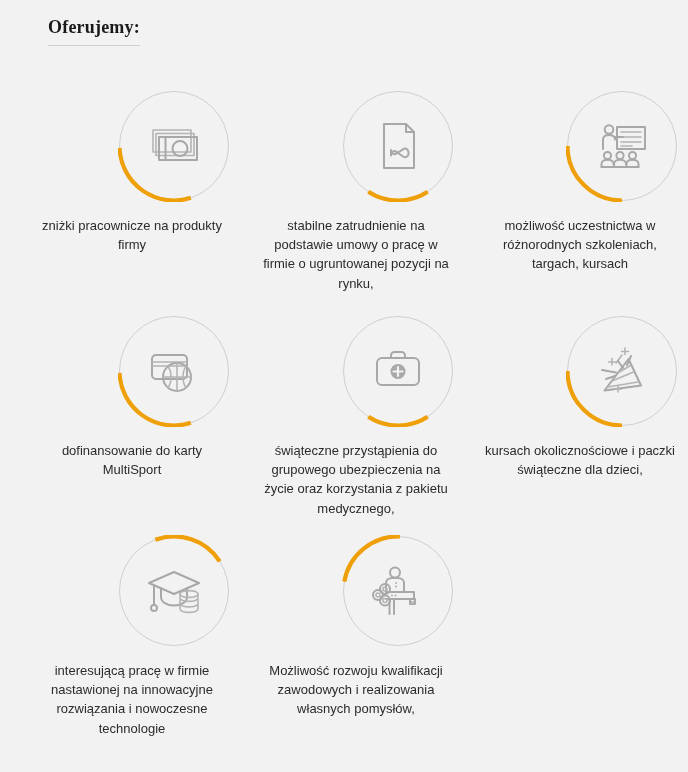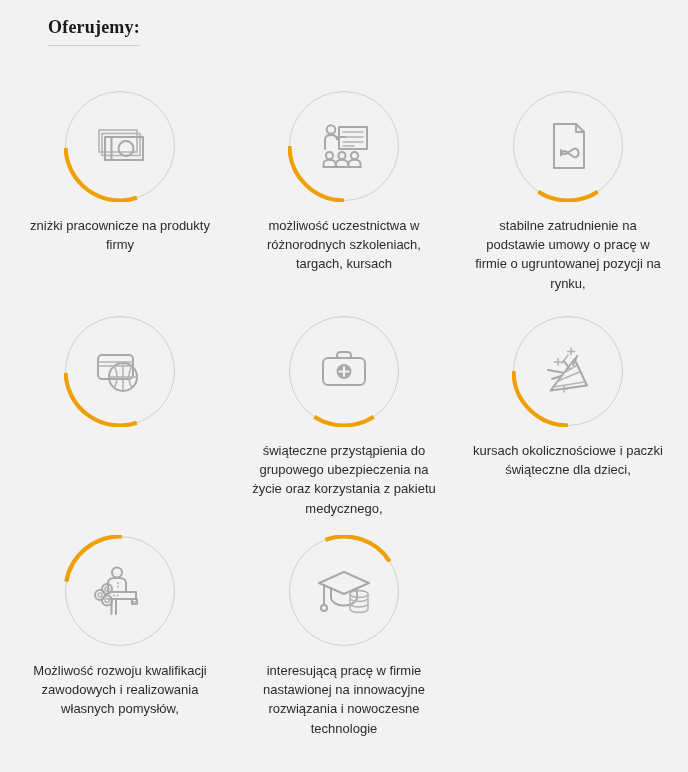--- a/index.html
+++ b/index.html
@@ -42,21 +42,21 @@
   .grid {
     margin-top: 44px;
     display: grid;
     grid-template-columns: repeat(3, 220px);
     justify-content: center;
     column-gap: 4px;
   }
   .cell {
     display: flex;
     flex-direction: column;
-    align-items: center;
+    align-items: flex-end;
     width: 220px;
   }
   .cell.r1 { height: 225px; }
   .cell.r2 { height: 220px; }
   .cell.r3 { height: 210px; }
   .cell.empty { }
 
   
   .badge {
     position: relative;
@@ -144,20 +144,37 @@
           <svg viewBox="0 0 60 60">
             <rect class="gl-thin" x="9" y="14" width="38" height="22"></rect>
             <rect class="gl-thin" x="12" y="17.5" width="38" height="22"></rect>
             <rect class="gl" x="15" y="21" width="38" height="23"></rect>
             <line class="gl" x1="21.5" y1="21" x2="21.5" y2="44"></line>
             <circle class="gl" cx="36" cy="32.5" r="7.5"></circle>
           </svg>
         </span>
       </div>
       <div class="caption">zniżki pracownicze na produkty firmy</div>
+    </div>
+
+    <div class="cell r1">
+      <div class="badge">
+        <svg viewBox="0 0 112 112">
+          <circle class="ring-base" cx="56" cy="56" r="54.5"></circle>
+          <path class="ring-arc" d="M 85.68 101.71 A 54.5 54.5 0 0 1 26.32 101.71" stroke="#efa008"></path>
+        </svg>
+        <span class="glyph">
+          <svg viewBox="0 0 60 60">
+            <path class="gl" d="M16 8 H38 L46 16 V52 H16 Z"></path>
+            <path class="gl" d="M38 8 V16 H46"></path>
+            <path class="gl" d="M23 39 c0 -3.5 3 -5.5 5.6 -3.6 L35 40 c2.6 1.9 5.6 -0.1 5.6 -3.6 c0 -3.5 -3 -5.5 -5.6 -3.6 L28.6 37 c-2.6 1.9 -5.6 -0.1 -5.6 -3.6 Z" transform="translate(0,0.5)"></path>
+          </svg>
+        </span>
+      </div>
+      <div class="caption">stabilne zatrudnienie na podstawie umowy o pracę w firmie o ugruntowanej pozycji na rynku,</div>
     </div>
 
     <div class="cell r1">
       <div class="badge">
         <svg viewBox="0 0 112 112">
           <circle class="ring-base" cx="56" cy="56" r="54.5"></circle>
           <path class="ring-arc" d="M 56.00 110.50 A 54.5 54.5 0 0 1 1.50 56.00" stroke="#efa008"></path>
         </svg>
         <span class="glyph">
           <svg viewBox="0 0 60 60">
@@ -174,56 +191,40 @@
             <path class="gl" d="M9.5 51 v-3 c0 -2.6 2.6 -4.2 6 -4.2 c3.4 0 6 1.6 6 4.2"></path>
             <path class="gl" d="M22 51 v-3 c0 -2.6 2.6 -4.2 6 -4.2 c3.4 0 6 1.6 6 4.2"></path>
             <path class="gl" d="M34.5 51 v-3 c0 -2.6 2.6 -4.2 6 -4.2 c3.4 0 6 1.6 6 4.2 v3"></path>
             <line class="gl" x1="9.5" y1="51" x2="46.5" y2="51"></line>
           </svg>
         </span>
       </div>
       <div class="caption">możliwość uczestnictwa w różnorodnych szkoleniach, targach, kursach</div>
     </div>
 
-    <div class="cell r1">
-      <div class="badge">
-        <svg viewBox="0 0 112 112">
-          <circle class="ring-base" cx="56" cy="56" r="54.5"></circle>
-          <path class="ring-arc" d="M 85.68 101.71 A 54.5 54.5 0 0 1 26.32 101.71" stroke="#efa008"></path>
-        </svg>
-        <span class="glyph">
-          <svg viewBox="0 0 60 60">
-            <path class="gl" d="M16 8 H38 L46 16 V52 H16 Z"></path>
-            <path class="gl" d="M38 8 V16 H46"></path>
-            <path class="gl" d="M23 39 c0 -3.5 3 -5.5 5.6 -3.6 L35 40 c2.6 1.9 5.6 -0.1 5.6 -3.6 c0 -3.5 -3 -5.5 -5.6 -3.6 L28.6 37 c-2.6 1.9 -5.6 -0.1 -5.6 -3.6 Z" transform="translate(0,0.5)"></path>
-          </svg>
-        </span>
-      </div>
-      <div class="caption">stabilne zatrudnienie na podstawie umowy o pracę w firmie o ugruntowanej pozycji na rynku,</div>
-    </div>
-
     <div class="cell r2">
       <div class="badge">
         <svg viewBox="0 0 112 112">
           <circle class="ring-base" cx="56" cy="56" r="54.5"></circle>
           <path class="ring-arc" d="M 72.84 107.83 A 54.5 54.5 0 0 1 1.53 57.90" stroke="#efa008"></path>
         </svg>
         <span class="glyph">
           <svg viewBox="0 0 60 60">
             <rect class="gl" x="8" y="14" width="35" height="24" rx="4"></rect>
             <line class="gl-thin" x1="8" y1="21" x2="43" y2="21"></line>
             <line class="gl-thin" x1="8" y1="25" x2="43" y2="25"></line>
             <circle class="gl" cx="33" cy="36" r="14"></circle>
             <line class="gl-thin" x1="33" y1="22" x2="33" y2="50"></line>
             <line class="gl-thin" x1="19" y1="36" x2="47" y2="36"></line>
             <path class="gl-thin" d="M24 25.5 c4 5 4 16 0 21"></path>
             <path class="gl-thin" d="M42 25.5 c-4 5 -4 16 0 21"></path>
           </svg>
         </span>
       </div>
+      <div class="caption">dofinansowanie do karty MultiSport</div>
     </div>
 
     <div class="cell r2">
       <div class="badge">
         <svg viewBox="0 0 112 112">
           <circle class="ring-base" cx="56" cy="56" r="54.5"></circle>
           <path class="ring-arc" d="M 85.68 101.71 A 54.5 54.5 0 0 1 26.32 101.71" stroke="#efa008"></path>
         </svg>
         <span class="glyph">
           <svg viewBox="0 0 60 60">
@@ -258,20 +259,42 @@
             <line class="gl-thin" x1="23" y1="48.2" x2="29" y2="48.2"></line>
             <line class="gl-thin" x1="30" y1="14" x2="24" y2="22" stroke="none"></line>
             <line class="gl" x1="39" y1="15" x2="35" y2="24"></line>
             <line class="gl" x1="26" y1="20" x2="31" y2="27"></line>
             <line class="gl" x1="10" y1="29" x2="24" y2="31.5"></line>
             <line class="gl" x1="14" y1="38" x2="23" y2="35"></line>
           </svg>
         </span>
       </div>
       <div class="caption">kursach okolicznościowe i paczki świąteczne dla dzieci,</div>
+    </div>
+
+    <div class="cell r3">
+      <div class="badge">
+        <svg viewBox="0 0 112 112">
+          <circle class="ring-base" cx="56" cy="56" r="54.5"></circle>
+          <path class="ring-arc" d="M 37.36 4.79 A 54.5 54.5 0 0 1 101.71 26.32" stroke="#efa008"></path>
+        </svg>
+        <span class="glyph">
+          <svg viewBox="0 0 60 60">
+            <path class="gl" d="M30 11 L55 22 L30 33 L5 22 Z"></path>
+            <path class="gl" d="M17 27 v9 c0 5 5.8 8.5 13 8.5 c7.2 0 13 -3.5 13 -8.5 v-9"></path>
+            <path class="gl" d="M10 24.5 V44"></path>
+            <circle class="gl" cx="10" cy="47" r="3"></circle>
+            <ellipse class="gl-thin" cx="45" cy="33" rx="9" ry="3.4"></ellipse>
+            <path class="gl-thin" d="M36 33 v4 c0 1.9 4 3.4 9 3.4 c5 0 9 -1.5 9 -3.4 v-4"></path>
+            <path class="gl-thin" d="M36 38.5 v4 c0 1.9 4 3.4 9 3.4 c5 0 9 -1.5 9 -3.4 v-4"></path>
+            <path class="gl-thin" d="M36 44 v4 c0 1.9 4 3.4 9 3.4 c5 0 9 -1.5 9 -3.4 v-4"></path>
+          </svg>
+        </span>
+      </div>
+      <div class="caption">interesującą pracę w firmie nastawionej na innowacyjne rozwiązania i nowoczesne technologie</div>
     </div>
 
     <div class="cell r3">
       <div class="badge">
         <svg viewBox="0 0 112 112">
           <circle class="ring-base" cx="56" cy="56" r="54.5"></circle>
           <path class="ring-arc" d="M 2.33 46.54 A 54.5 54.5 0 0 1 57.90 1.53" stroke="#efa008"></path>
         </svg>
         <span class="glyph">
           <svg viewBox="0 0 60 60">
@@ -292,38 +315,16 @@
             <circle class="gl-fill" cx="28" cy="22" r="0.9"></circle>
             <circle class="gl-fill" cx="28" cy="25.5" r="0.9"></circle>
             <circle class="gl-fill" cx="24" cy="34.5" r="0.9"></circle>
             <circle class="gl-fill" cx="27.5" cy="34.5" r="0.9"></circle>
           </svg>
         </span>
       </div>
       <div class="caption">Możliwość rozwoju kwalifikacji zawodowych i realizowania własnych pomysłów,</div>
     </div>
 
-    <div class="cell r3">
-      <div class="badge">
-        <svg viewBox="0 0 112 112">
-          <circle class="ring-base" cx="56" cy="56" r="54.5"></circle>
-          <path class="ring-arc" d="M 37.36 4.79 A 54.5 54.5 0 0 1 101.71 26.32" stroke="#efa008"></path>
-        </svg>
-        <span class="glyph">
-          <svg viewBox="0 0 60 60">
-            <path class="gl" d="M30 11 L55 22 L30 33 L5 22 Z"></path>
-            <path class="gl" d="M17 27 v9 c0 5 5.8 8.5 13 8.5 c7.2 0 13 -3.5 13 -8.5 v-9"></path>
-            <path class="gl" d="M10 24.5 V44"></path>
-            <circle class="gl" cx="10" cy="47" r="3"></circle>
-            <ellipse class="gl-thin" cx="45" cy="33" rx="9" ry="3.4"></ellipse>
-            <path class="gl-thin" d="M36 33 v4 c0 1.9 4 3.4 9 3.4 c5 0 9 -1.5 9 -3.4 v-4"></path>
-            <path class="gl-thin" d="M36 38.5 v4 c0 1.9 4 3.4 9 3.4 c5 0 9 -1.5 9 -3.4 v-4"></path>
-            <path class="gl-thin" d="M36 44 v4 c0 1.9 4 3.4 9 3.4 c5 0 9 -1.5 9 -3.4 v-4"></path>
-          </svg>
-        </span>
-      </div>
-      <div class="caption">interesującą pracę w firmie nastawionej na innowacyjne rozwiązania i nowoczesne technologie</div>
-    </div>
-
     <div class="cell r3 empty"></div>
 
   </div>
 </div>
 
 </body></html>

